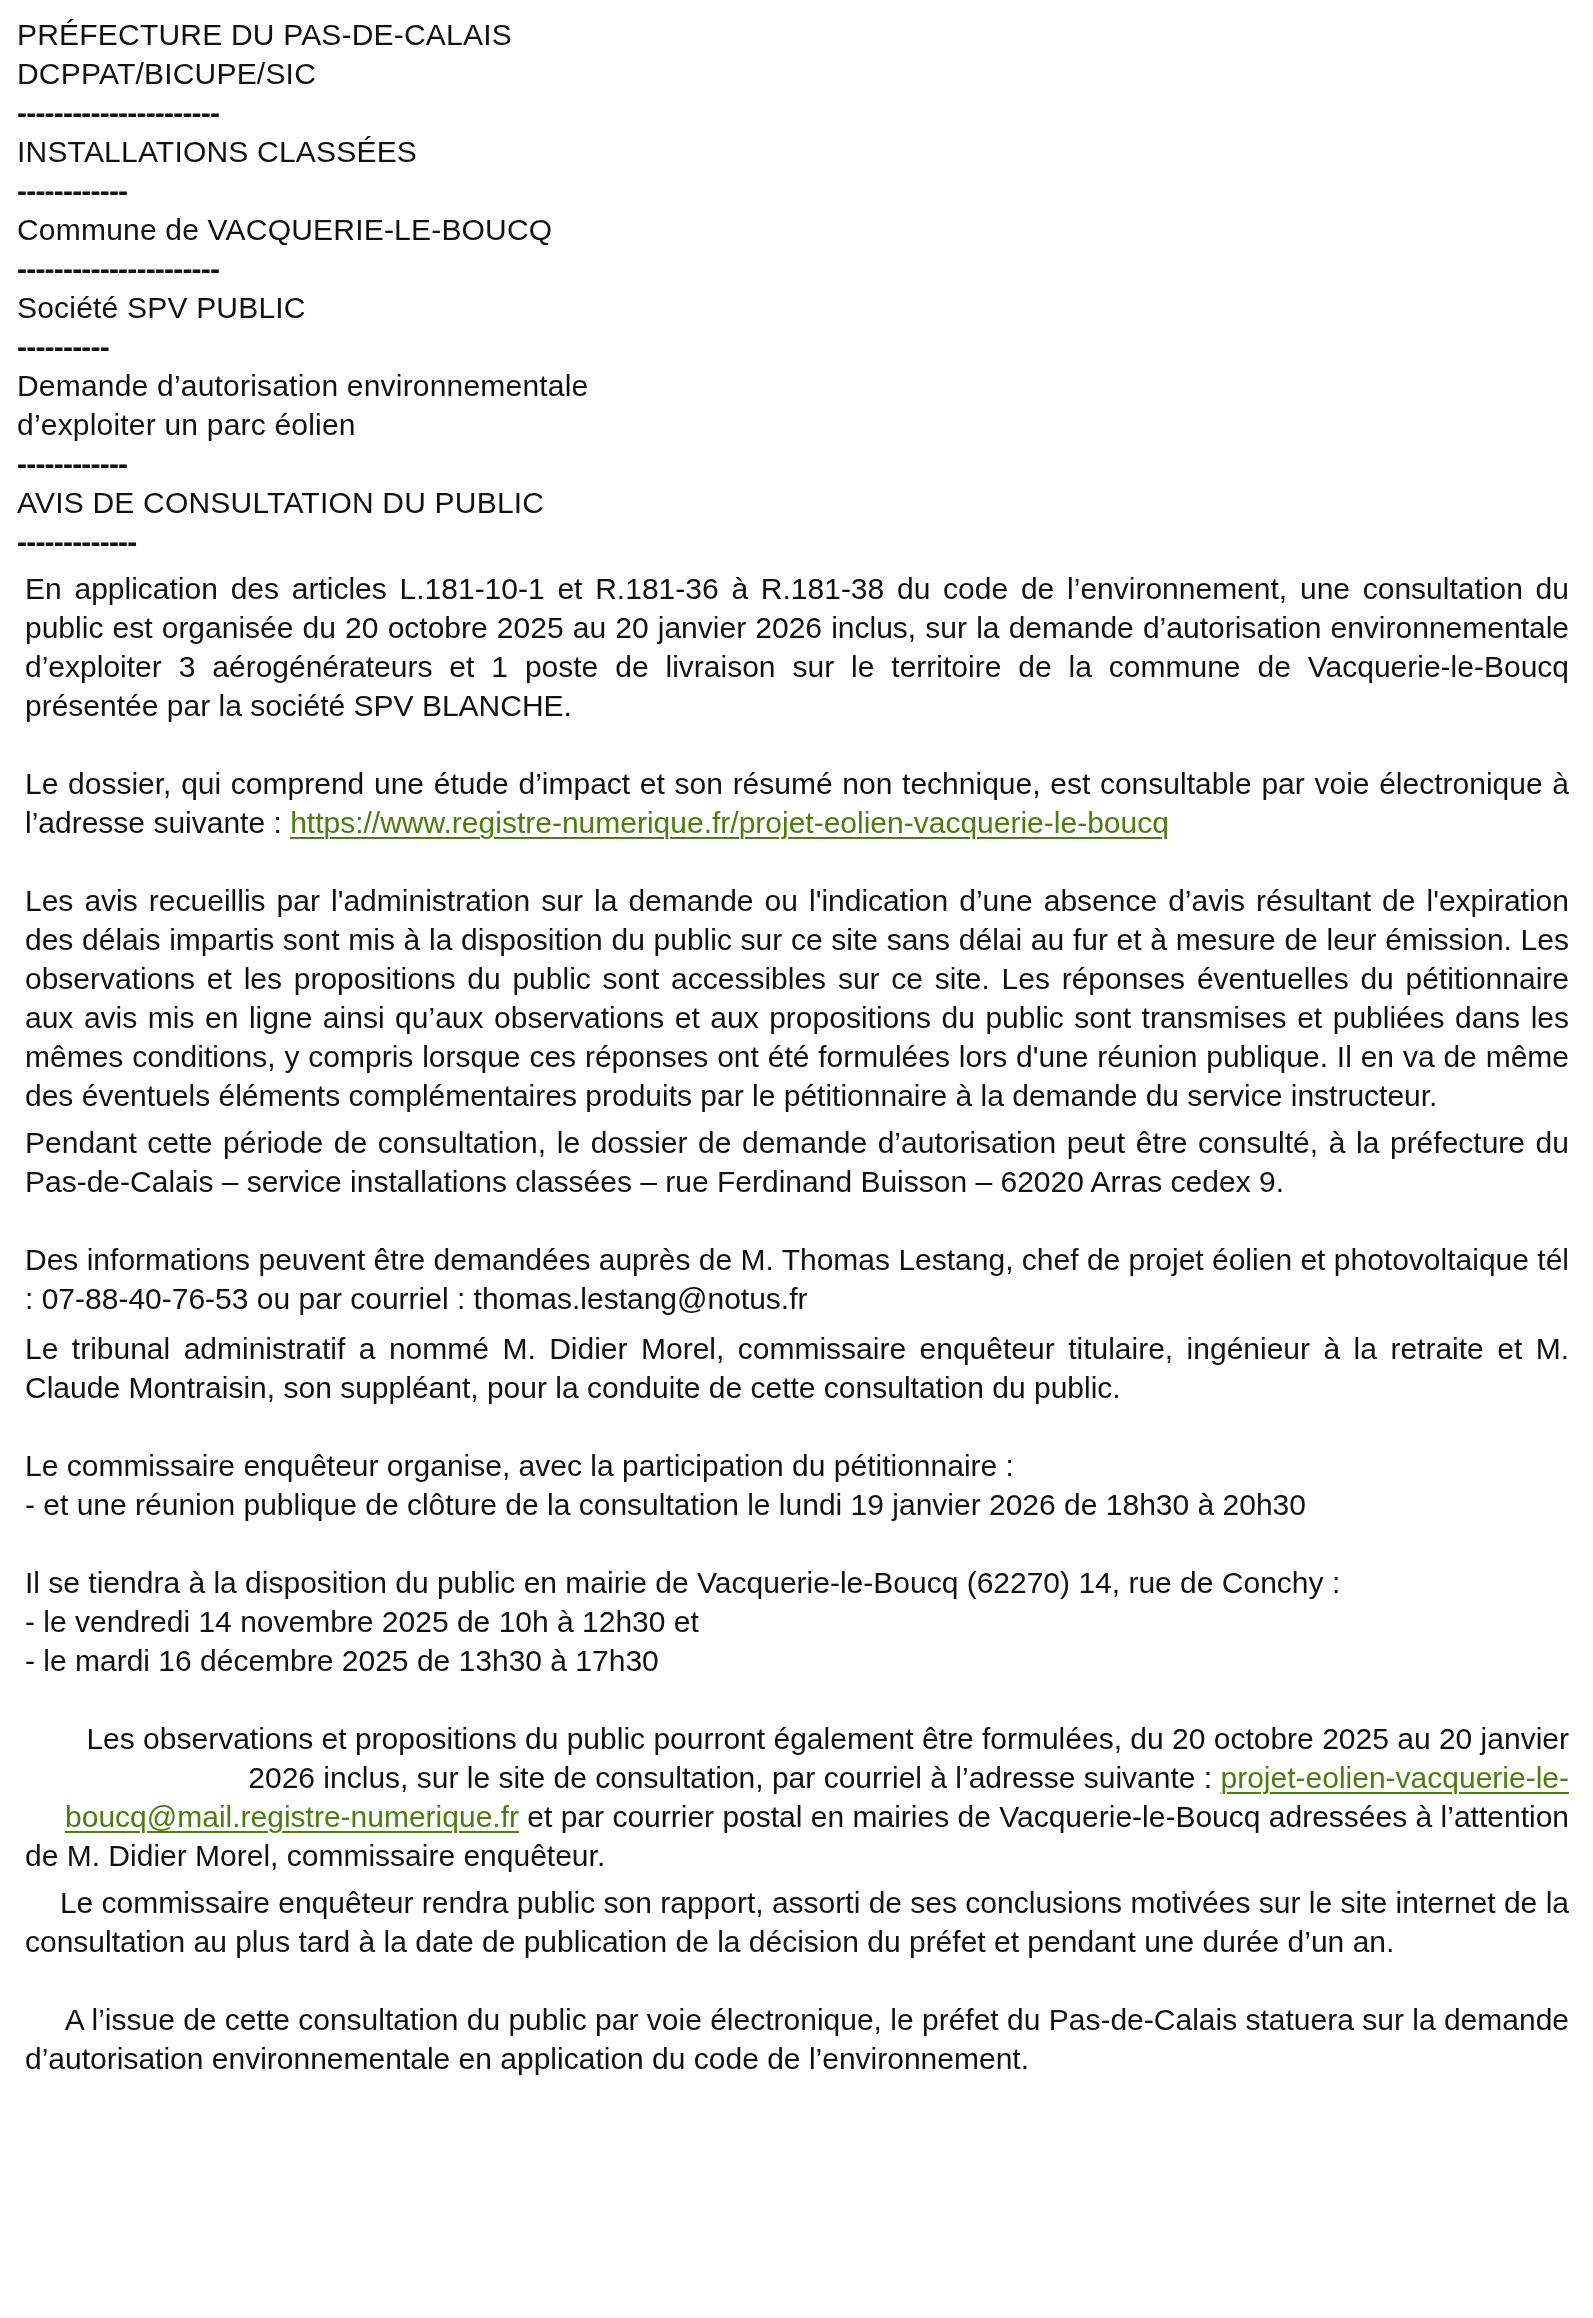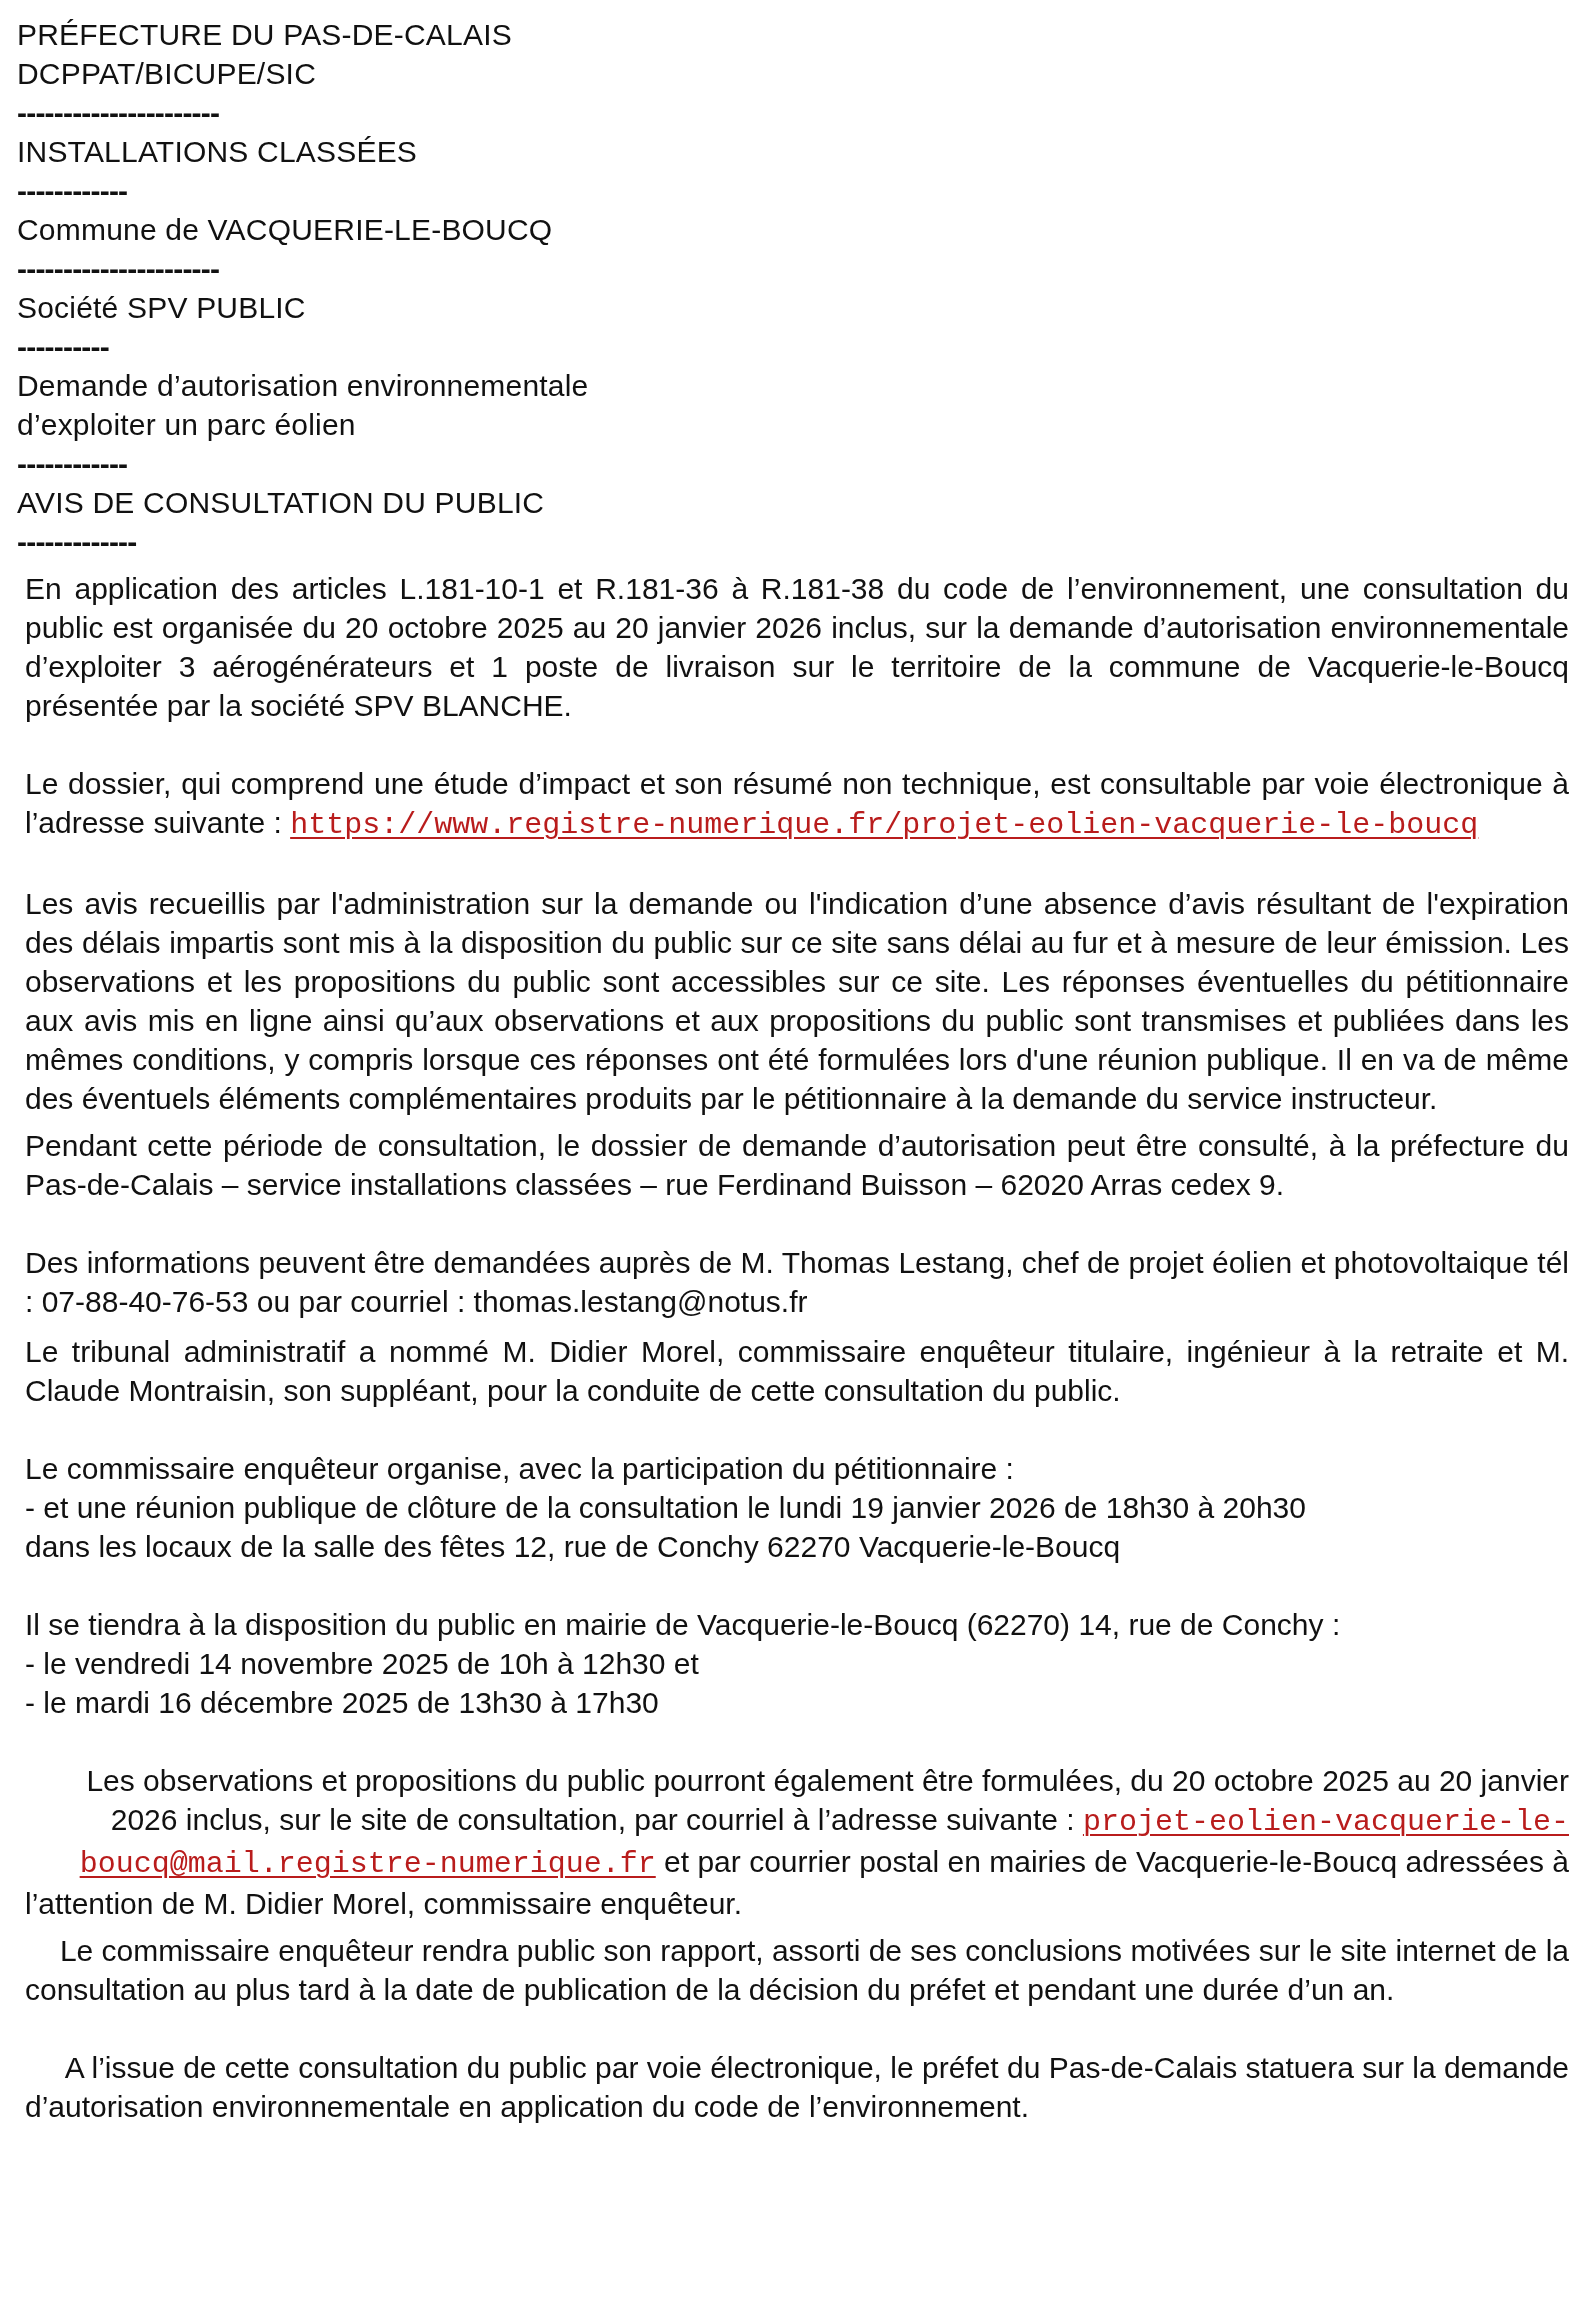--- a/index.html
+++ b/index.html
@@ -45,25 +45,24 @@
     .para {
       margin: 8px;
       text-align: justify;
       text-align-last: left;
     }
     .para.gap-after { margin-bottom: 39px; }
     .para.gap-small { margin-bottom: 10.8px; }
     .para.nojust { text-align: right; }
     .line-block { display: block; }
     a.link {
-      color: #b91c1c;
+      color: #4d7c0f;
       text-decoration: underline;
       text-decoration-thickness: 2.3px;
       text-underline-offset: 3.9px;
-      font-family: Liberation Mono, monospace;
     }
   </style>
 </head>
 <body>
 
 <div class="page">
 
   <div class="header">
     <span class="line">PRÉFECTURE DU PAS-DE-CALAIS</span>
     <span class="line">DCPPAT/BICUPE/SIC</span>
@@ -91,21 +90,20 @@
 
     <p class="para">Les avis recueillis par l'administration sur la demande ou l'indication d’une absence d’avis résultant de l'expiration des délais impartis sont mis à la disposition du public sur ce site sans délai au fur et à mesure de leur émission. Les observations et les propositions du public sont accessibles sur ce site. Les réponses éventuelles du pétitionnaire aux avis mis en ligne ainsi qu’aux observations et aux propositions du public sont transmises et publiées dans les mêmes conditions, y compris lorsque ces réponses ont été formulées lors d'une réunion publique. Il en va de même des éventuels éléments complémentaires produits par le pétitionnaire à la demande du service instructeur.</p>
     <p class="para gap-after">Pendant cette période de consultation, le dossier de demande d’autorisation peut être consulté, à la préfecture du Pas-de-Calais – service installations classées – rue Ferdinand Buisson – 62020 Arras cedex 9.</p>
 
     <p class="para gap-small">Des informations peuvent être demandées auprès de M. Thomas Lestang, chef de projet éolien et photovoltaique tél : 07-88-40-76-53 ou par courriel : thomas.lestang@notus.fr</p>
     <p class="para gap-after">Le tribunal administratif a nommé M. Didier Morel, commissaire enquêteur titulaire, ingénieur à la retraite et M. Claude Montraisin, son suppléant, pour la conduite de cette consultation du public.</p>
 
     <div class="para nojust gap-after">
       <span class="line-block">Le commissaire enquêteur organise, avec la participation du pétitionnaire :</span>
       <span class="line-block">- et une réunion publique de clôture de la consultation le lundi 19 janvier 2026 de 18h30 à 20h30</span>
-      <span class="line-block">dans les locaux de la salle des fêtes 12, rue de Conchy 62270 Vacquerie-le-Boucq</span>
     </div>
 
     <div class="para nojust gap-after">
       <span class="line-block">Il se tiendra à la disposition du public en mairie de Vacquerie-le-Boucq (62270) 14, rue de Conchy :</span>
       <span class="line-block">- le vendredi 14 novembre 2025 de 10h à 12h30 et</span>
       <span class="line-block">- le mardi 16 décembre 2025 de 13h30 à 17h30</span>
     </div>
 
     <p class="para nojust">
       <span>Les observations et propositions du public pourront également être formulées, du 20 octobre 2025 au 20 janvier 2026 inclus, sur le site de consultation, par courriel à l’adresse suivante : </span><a class="link">projet-eolien-vacquerie-le-boucq@mail.registre-numerique.fr</a><span>  et par courrier postal en mairies de Vacquerie-le-Boucq adressées à l’attention de M. Didier Morel, commissaire enquêteur.</span>

